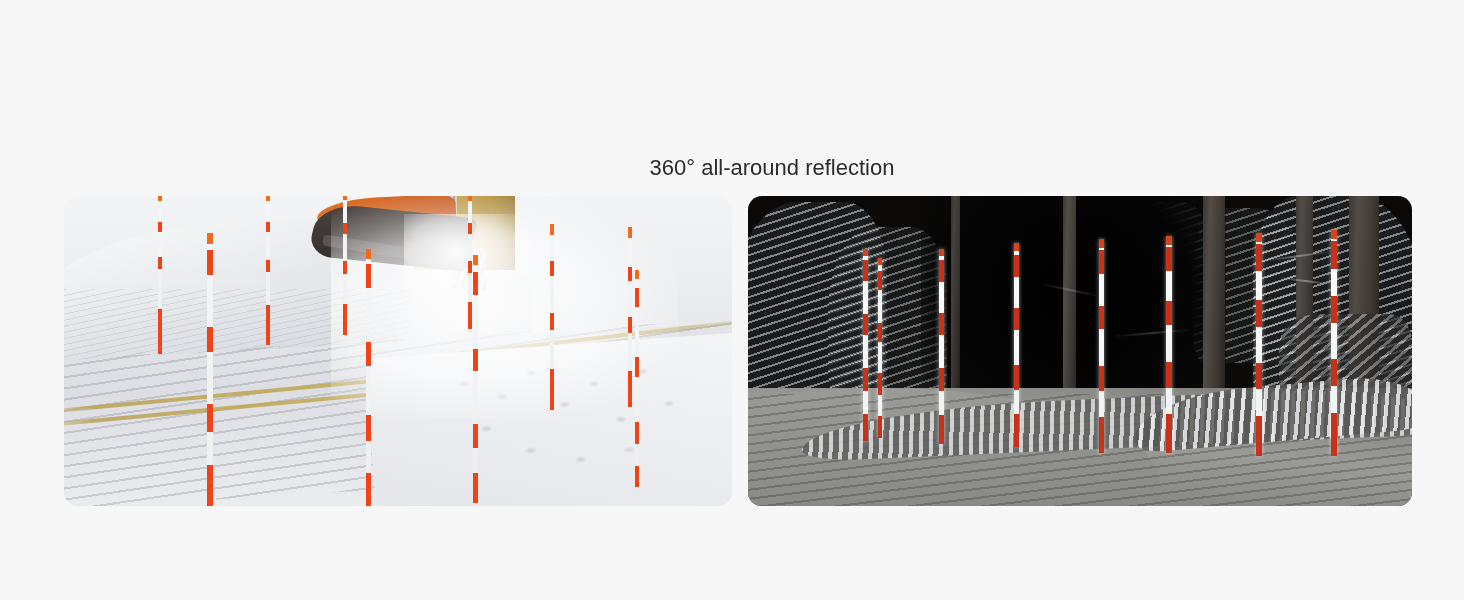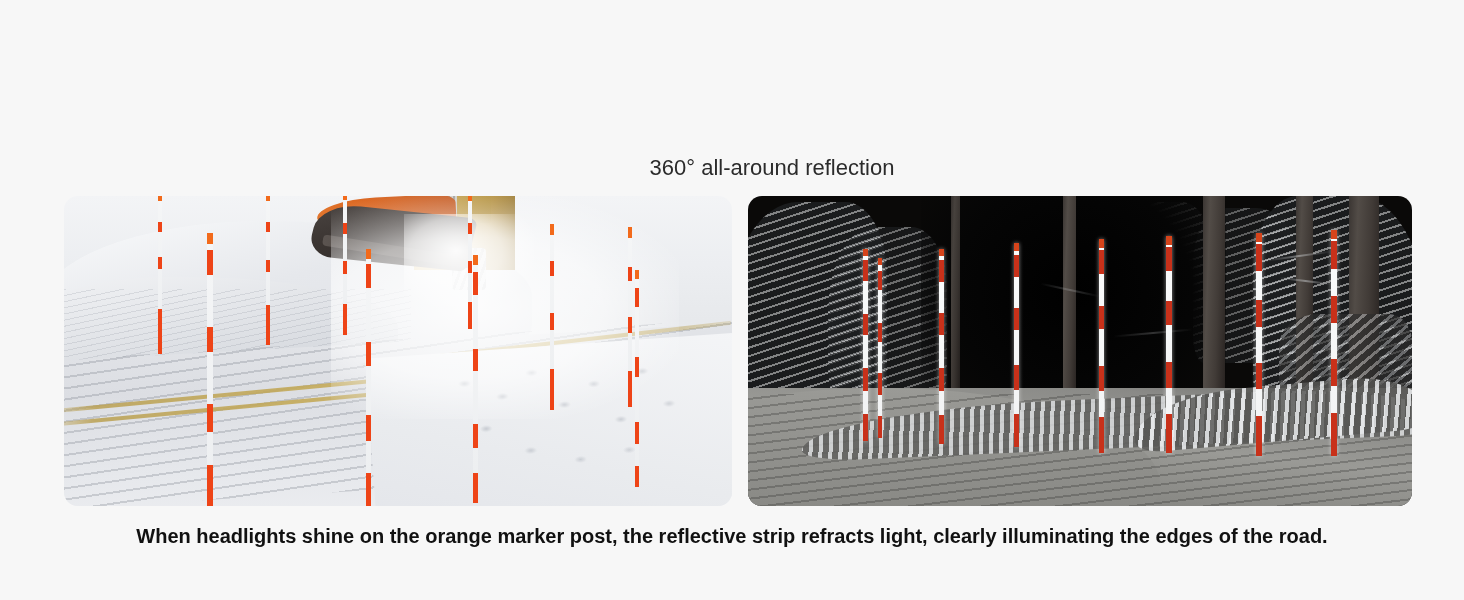--- a/index.html
+++ b/index.html
@@ -498,14 +498,13 @@
             <div class="band" style="top: 5%; height: 12%;"></div>
             <div class="band" style="top: 29%; height: 12%;"></div>
             <div class="band" style="top: 57%; height: 12%;"></div>
             <div class="band" style="top: 81%; height: 19%;"></div>
           </div>
         </div>
     </div>
 
   </div>
 
-  <div class="caption">When headlights shine on the orange marker post, the reflective strip refracts light, clearly illuminating the edges of the road.</div>
 </div>
 
 </body></html>

